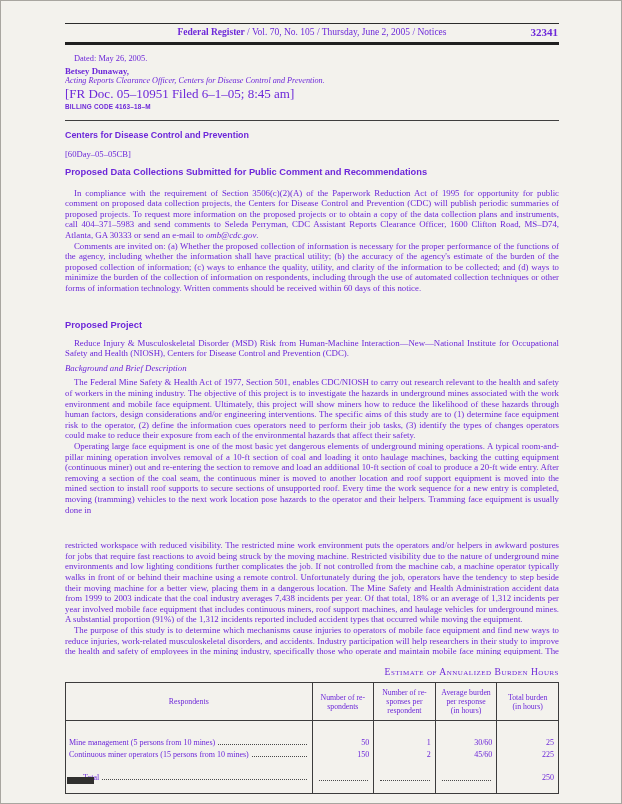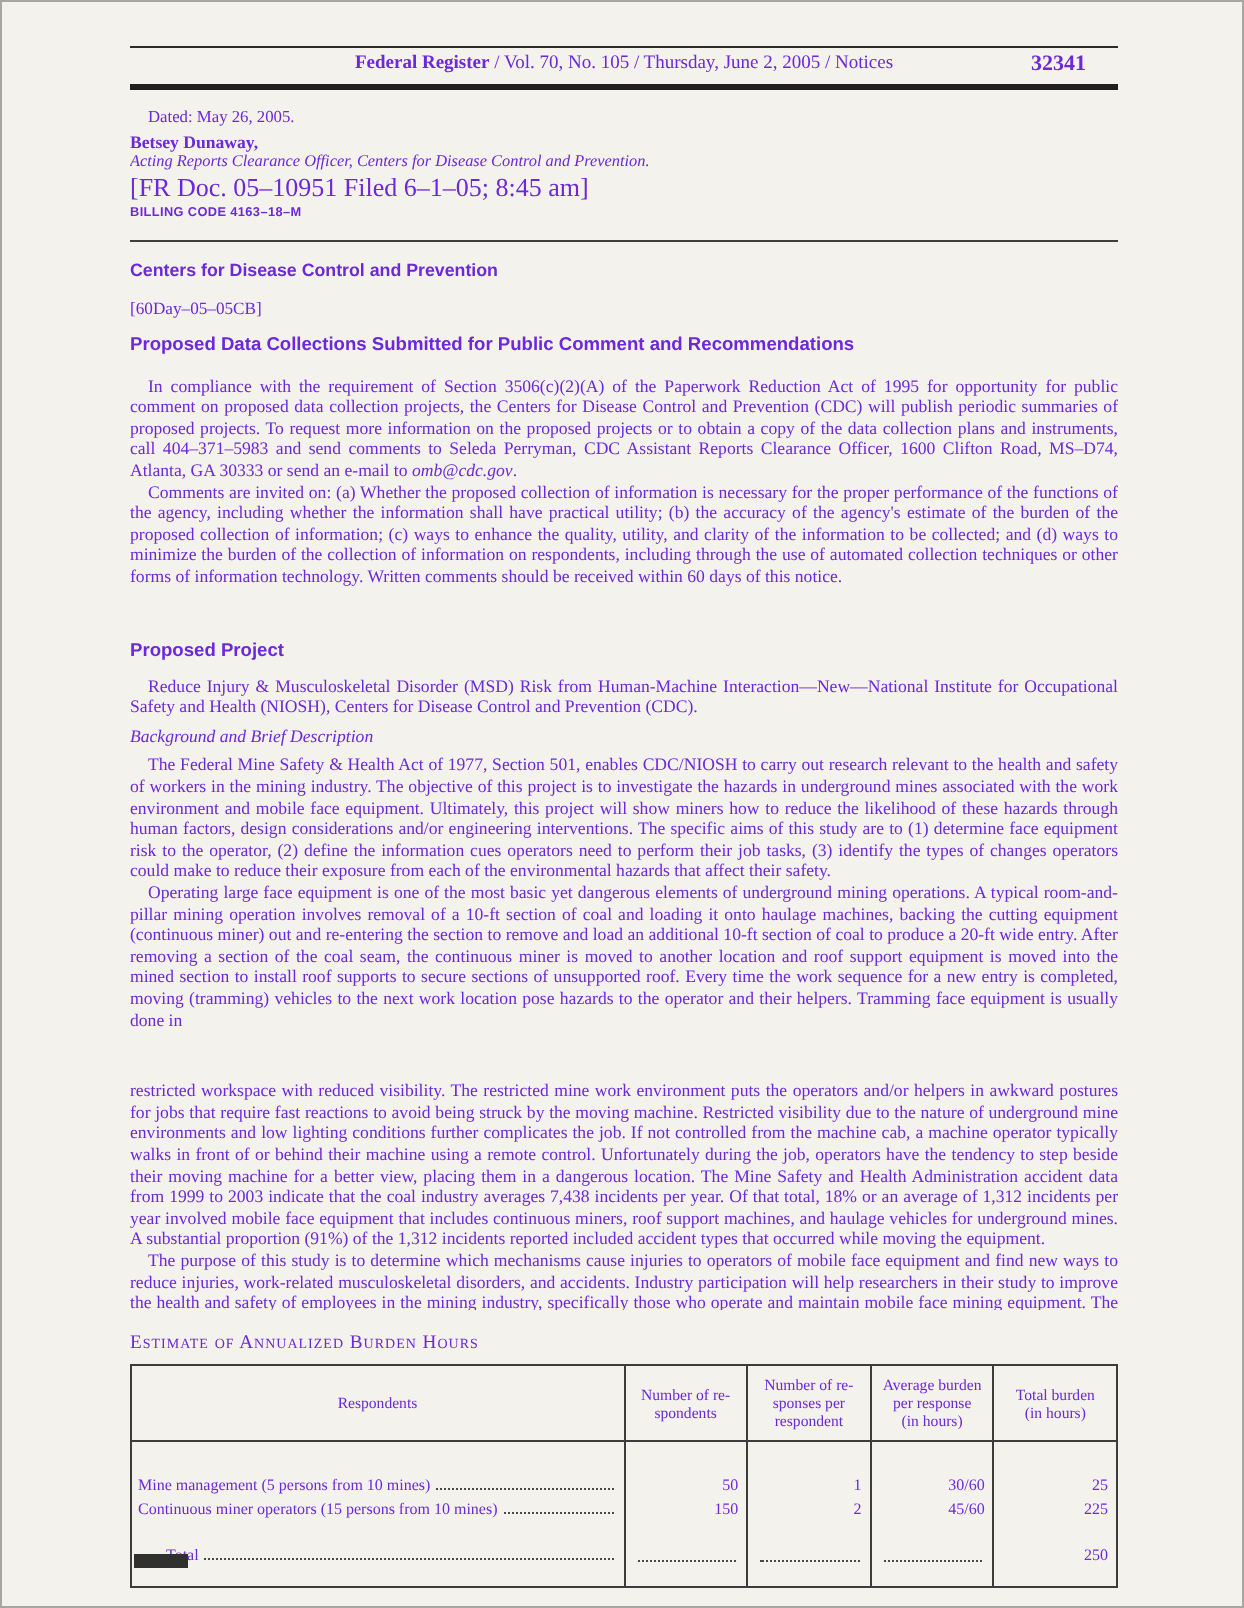--- a/index.html
+++ b/index.html
@@ -24,21 +24,21 @@
     position: relative;
     border-top: 1px solid #2c2c2c;
     border-bottom: 3px solid #202020;
     padding: 2px 0 4px;
     text-align: center;
     font-size: 9.5px;
     line-height: 12px;
   }
   .mh-bold { font-weight: bold; }
   .page-number {
-    position: absolute; right: 16px; bottom: 4px;
+    position: absolute; right: 1px; bottom: 4px;
     font-weight: bold; font-size: 11px; text-align: right;
   }
 
   
   .columns {
     display: flex; gap: 25px;
     margin-top: 9px;
     height: 601px;
     overflow: hidden;
     text-align: justify;
@@ -68,21 +68,21 @@
   .docket  { font-size: 8.6px; margin: 0 0 8px; text-align: left; }
   .h-title { margin-bottom: 9px; }
   .h-sans  { margin: 1px 0 7px; }
   .h-ital  { font-style: italic; font-weight: normal; font-size: 8.8px;
              line-height: 10.6px; text-align: left; margin: 4px 0 4px; }
   .email   { font-style: italic; }
 
   
   .burden { margin-top: 11px; }
   .burden-title {
-    text-align: left;
+    text-align: right;
     font-variant: small-caps;
     letter-spacing: 0.5px;
     font-size: 9.6px;
     margin-bottom: 5px;
   }
   .burden-table {
     width: 100%; border-collapse: collapse;
     border: 1px solid #3c3c3c;
     font-size: 8px; line-height: 9.5px;
     table-layout: fixed;

